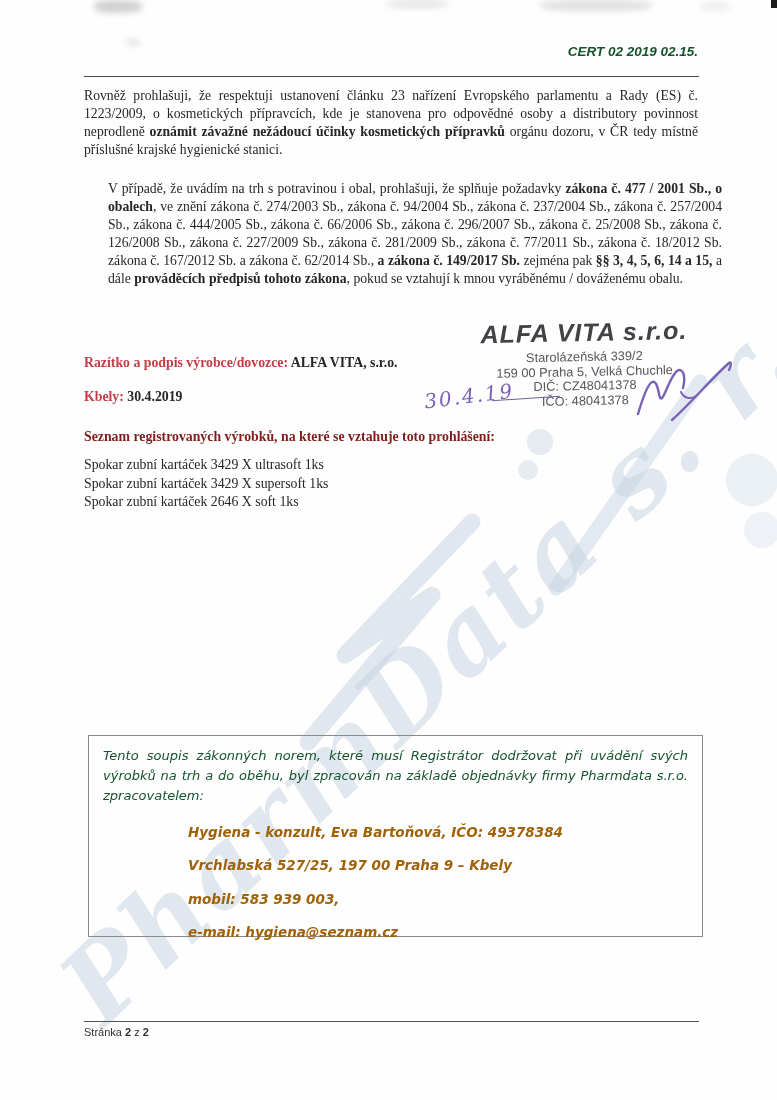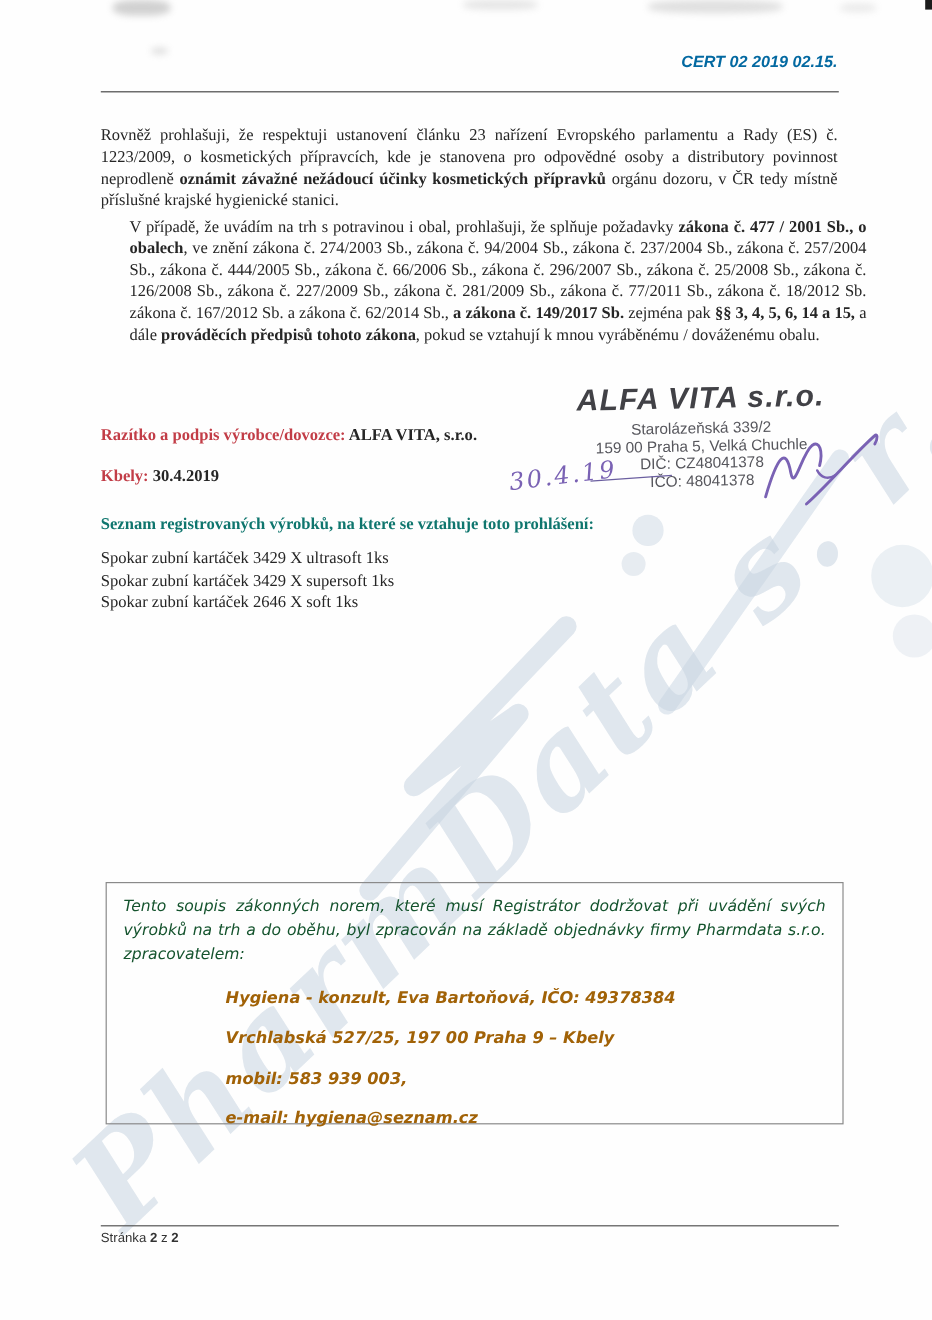--- a/index.html
+++ b/index.html
@@ -17,41 +17,41 @@
     transform:rotate(-43.5deg);transform-origin:0 0;
     font-family:"DejaVu Serif", serif;font-style:italic;font-weight:bold;
     font-size:104px;letter-spacing:4px;white-space:nowrap;
     color:rgba(199,212,224,0.55);pointer-events:none;
   }
   .watermark-svg{position:absolute;left:0;top:0;pointer-events:none;}
   
   .cert-ref{
     position:absolute;left:84px;top:44px;width:614px;text-align:right;
     font-family:"Liberation Sans", sans-serif;font-style:italic;font-weight:600;
-    font-size:13.5px;color:#0369a1;
+    font-size:13.5px;color:#14532d;
   }
   .rule{position:absolute;left:84px;width:615px;height:0;border-top:1.4px solid #4a4a4a;}
   .rule-top{top:76px;}
   .rule-footer{top:1021px;border-top:1.2px solid #555;}
   
   .para{
     position:absolute;left:84px;width:614px;margin:0;
     font-size:13.7px;line-height:18.1px;text-align:justify;
   }
-  .para-1{top:104px;}
+  .para-1{top:87px;}
   .para-2{top:180px;margin-left:24px;}
   .b{font-weight:bold;}
   
   .label-row{position:absolute;left:84px;font-size:13.8px;font-weight:bold;}
   .row-stamp{top:355px;}
   .row-date{top:389px;}
   .red{color:#c23d47;margin-top:48px;}
   .list-heading{
     position:absolute;left:84px;top:429px;
-    font-size:13.8px;font-weight:bold;color:#0f766e;
+    font-size:13.8px;font-weight:bold;color:#7f1d1d;
   }
   .product-list{position:absolute;left:84px;top:456px;font-size:13.8px;line-height:18.6px;}
   
   .stamp{
     position:absolute;left:432px;top:318px;width:305px;text-align:center;
     transform:rotate(-1.2deg);
     font-family:"Liberation Sans", sans-serif;color:#515156;
   }
   .stamp-company{
     font-size:25px;font-style:italic;font-weight:600;letter-spacing:1px;

